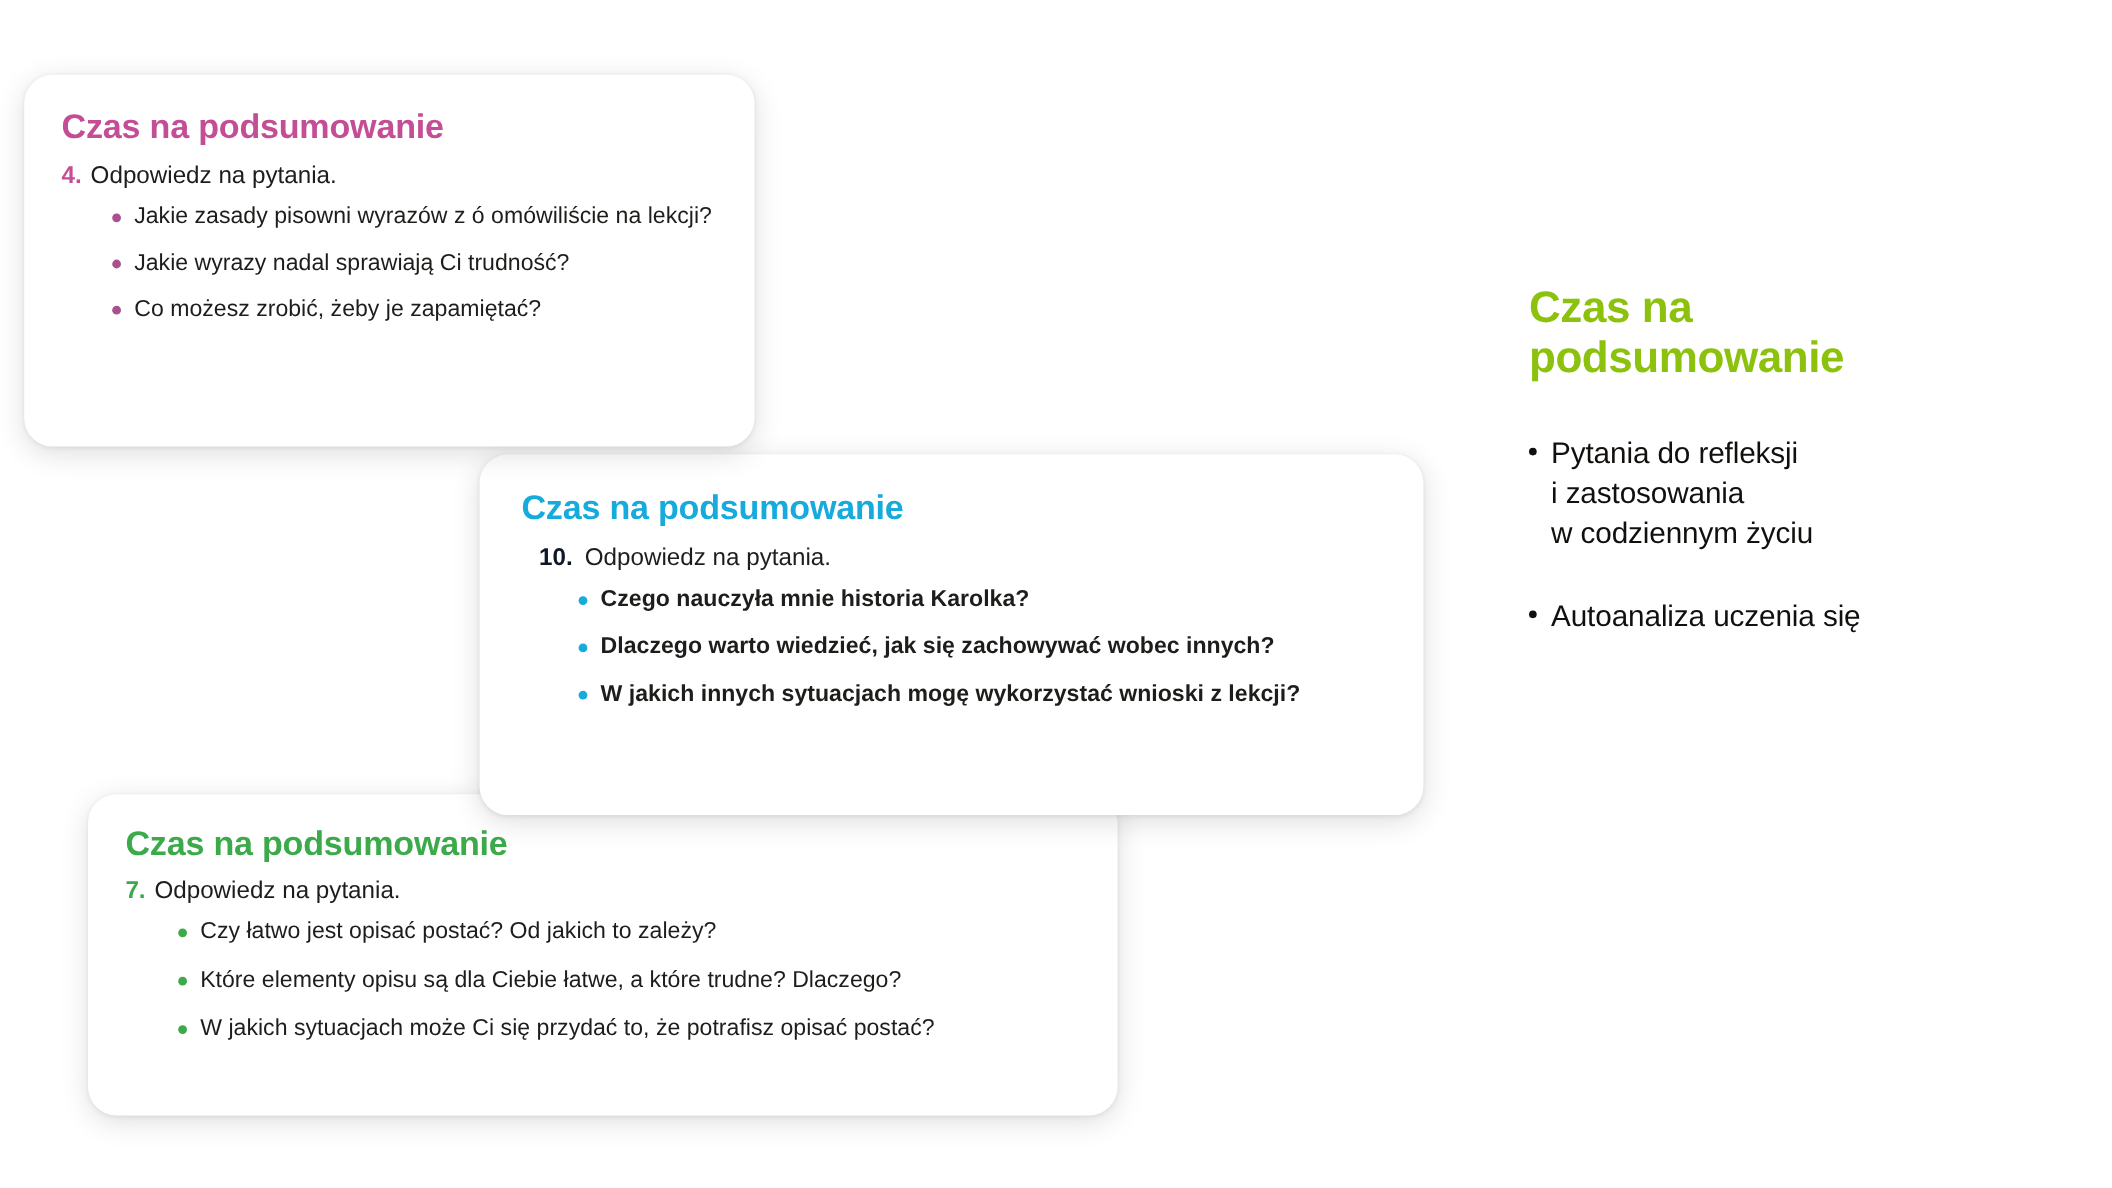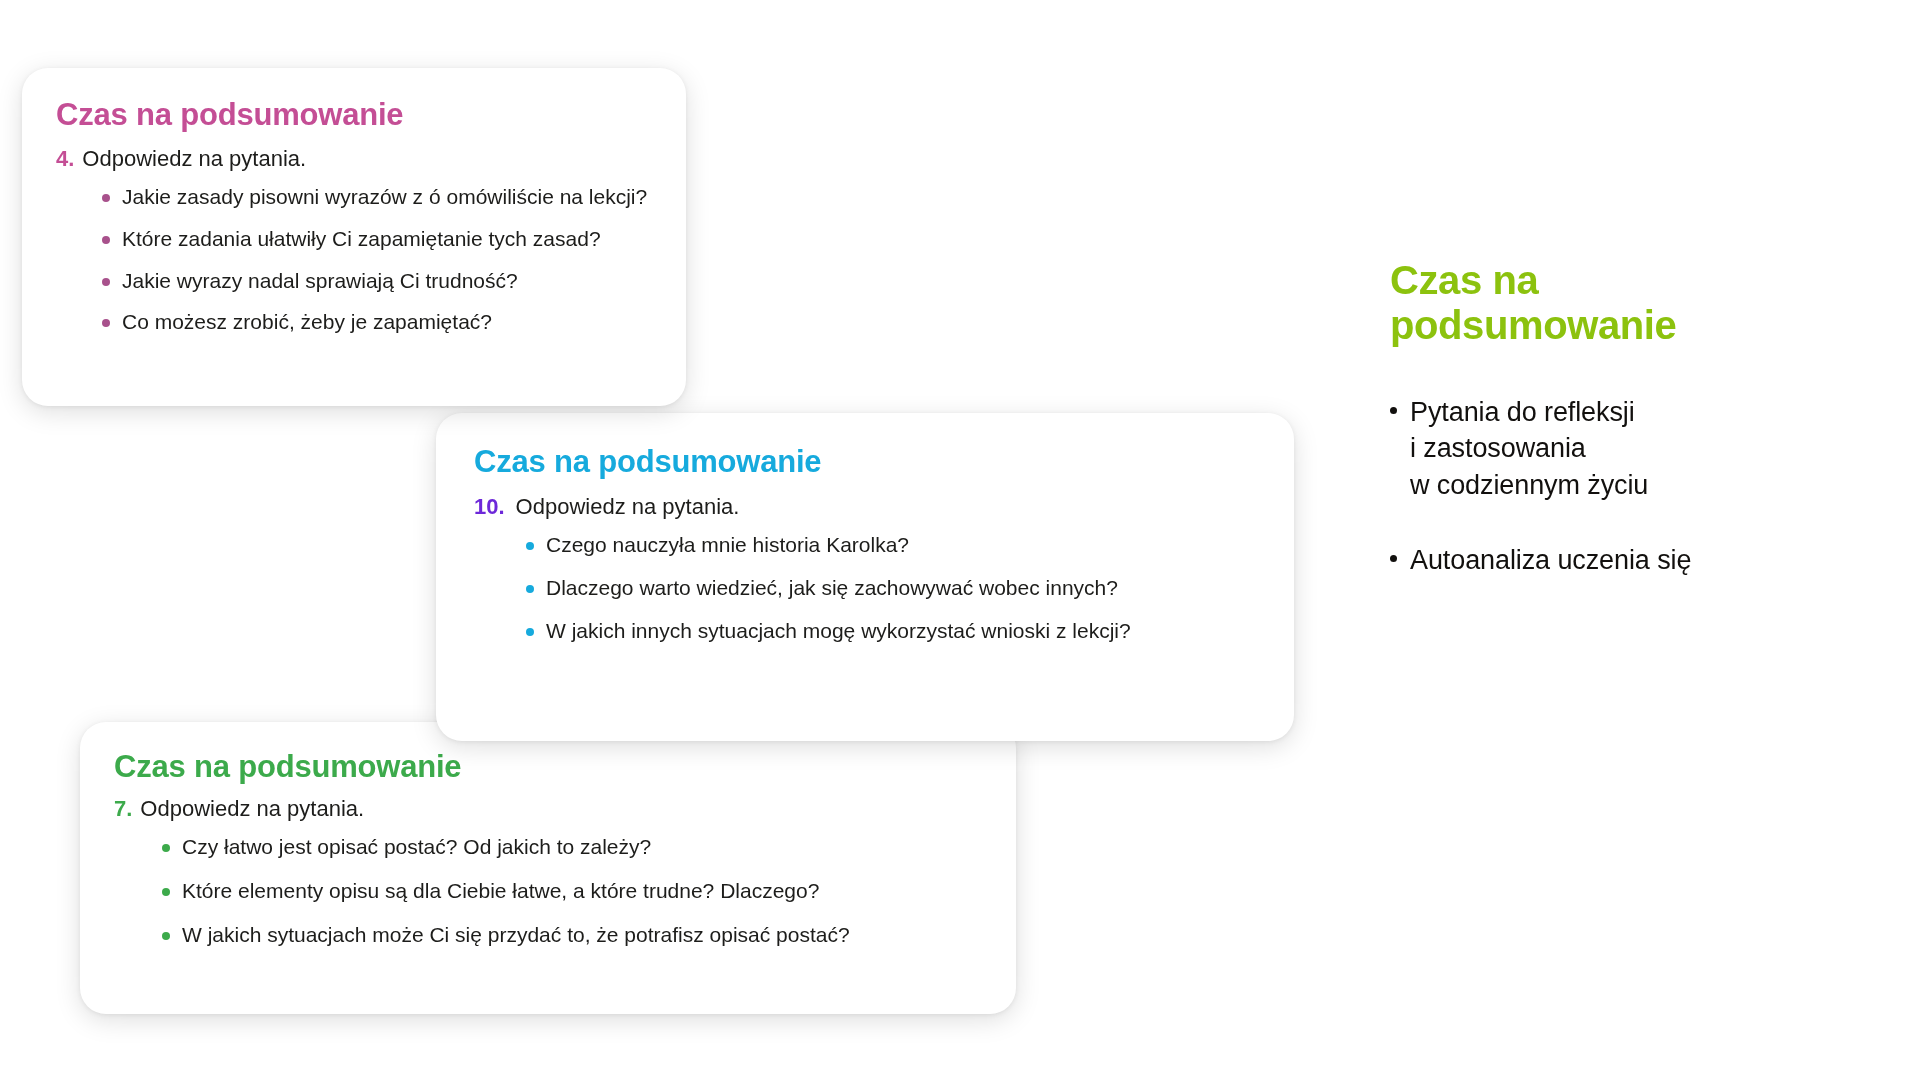--- a/index.html
+++ b/index.html
@@ -51,21 +51,21 @@
     line-height: 1.35;
     display: flex;
     align-items: baseline;
   }
   .lead-num {
     font-weight: 700;
     margin-right: 8px;
     flex: none;
   }
   .card-1 .lead-num { color: #C44E95; }
-  .card-2 .lead-num { color: #6d28d9; margin-right: 11px; }
+  .card-2 .lead-num { color: #0f172a; margin-right: 11px; margin-left: 16px; }
   .card-3 .lead-num { color: #3CAA4B; }
 
   .bullets {
     list-style: none;
     margin: 0;
     padding: 0 0 0 46px;
   }
   .bullets li {
     position: relative;
     font-size: 21px;
@@ -80,21 +80,21 @@
     left: 0;
     top: 10px;
     width: 8px;
     height: 8px;
     border-radius: 50%;
   }
   .card-1 .bullets li .dot { background: #A8518C; }
   .card-2 .bullets li .dot { background: #16AADD; }
   .card-3 .bullets li .dot { background: #3CAA4B; }
 
-  .card-2 .bullets { padding-left: 52px; }
+  .card-2 .bullets { padding-left: 52px; font-weight: bold; }
   .card-3 .bullets { padding-left: 48px; }
   .card-2 .bullets li { margin-bottom: 16px; }
   .card-3 .bullets li { margin-bottom: 17px; }
 
   
   .summary {
     position: absolute;
     left: 1390px;
     top: 258px;
     width: 470px;
@@ -141,21 +141,20 @@
 <div class="stage">
 
   <div class="card card-1">
     <h2 class="card-title">Czas na podsumowanie</h2>
     <p class="card-lead">
       <span class="lead-num">4.</span>
       <span>Odpowiedz na pytania.</span>
     </p>
     <ul class="bullets">
       <li><span class="dot"></span><span>Jakie zasady pisowni wyrazów z ó omówiliście na lekcji?</span></li>
-      <li><span class="dot"></span><span>Które zadania ułatwiły Ci zapamiętanie tych zasad?</span></li>
       <li><span class="dot"></span><span>Jakie wyrazy nadal sprawiają Ci trudność?</span></li>
       <li><span class="dot"></span><span>Co możesz zrobić, żeby je zapamiętać?</span></li>
     </ul>
   </div>
 
   <div class="card card-2">
     <h2 class="card-title">Czas na podsumowanie</h2>
     <p class="card-lead">
       <span class="lead-num">10.</span>
       <span>Odpowiedz na pytania.</span>

